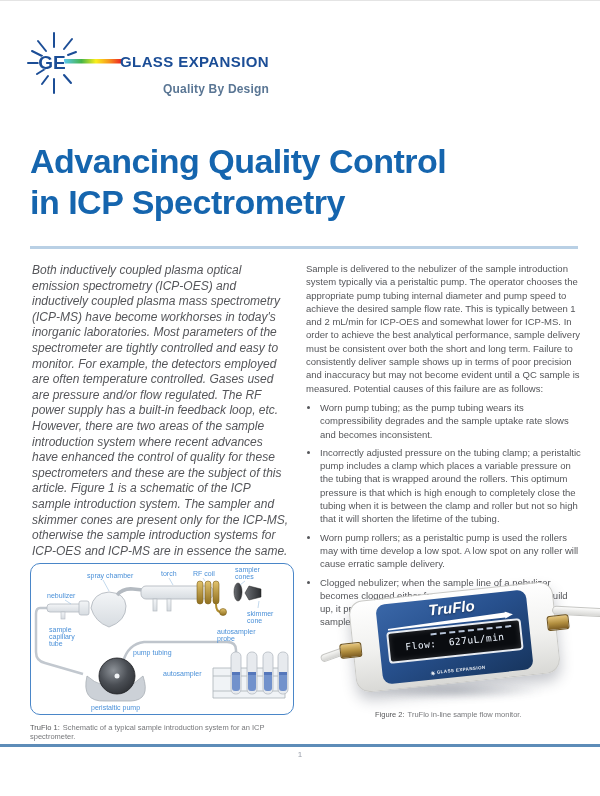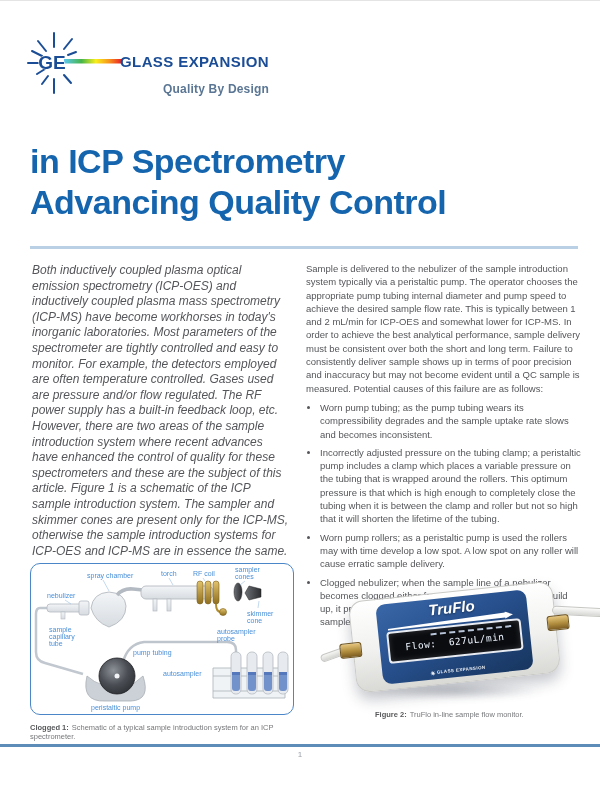--- a/index.html
+++ b/index.html
@@ -27,21 +27,21 @@
   .section-heading { font-size:12px; font-weight:bold; color:#2e7bc4; margin-bottom:4px; }
   .col-right ul { margin-top:6px; padding-left:14px; }
   .col-right li { margin-bottom:5px; }
   .col-right li::marker { color:#55565a; }
   
   .fig1-box { position:absolute; left:30px; top:562px; width:264px; height:152px;
     border:1.5px solid #4a86c8; border-radius:10px; background:#ffffff; }
   .fig-caption { position:absolute; font-size:7.5px; color:#77787b; }
   .fig1-caption { left:30px; top:722px; width:270px; }
   .fig2-caption { left:375px; top:709px; width:200px; }
-  .cap-b { font-weight:bold; color:#58595b; margin-right:3px; }
+  .cap-b { font-weight:normal; color:#58595b; margin-right:3px; }
   .fig-label { font-size:7px; fill:#4a90d8; font-family:"Liberation Sans",sans-serif; }
   
   .fig2-wrap { position:absolute; left:338px; top:570px; width:246px; height:140px; }
   .ground-shadow { position:absolute; left:28px; top:112px; width:180px; height:16px;
     background:radial-gradient(ellipse at center, rgba(40,50,70,0.28), rgba(0,0,0,0) 70%);
     filter:blur(3px); }
   .device { position:absolute; left:14px; top:20px; width:205px; height:92px;
     transform:rotate(-6deg); background:linear-gradient(180deg,#ffffff 0%,#f1f1ef 55%,#d9d9d6 100%);
     border:1px solid #c9c9c6; border-radius:14px;
     box-shadow:0 8px 14px rgba(30,40,60,0.25); }
@@ -104,22 +104,22 @@
     <rect x="40" y="30" width="58" height="4.5" fill="url(#spectrum)"></rect>
     <text x="28" y="40" text-anchor="middle" font-family="Liberation Sans, sans-serif" font-size="19" font-weight="bold" fill="#1b4d96" stroke="#ffffff" stroke-width="0.8" paint-order="stroke">GE</text>
   </svg>
   <div class="logo-text">
     <div class="company">GLASS EXPANSION</div>
     <div class="tagline">Quality By Design</div>
   </div>
 </div>
 
 <div class="doc-title">
+  <div>Advancing Quality Control</div>
   <div>in ICP Spectrometry</div>
-  <div>Advancing Quality Control</div>
 </div>
 <div class="title-rule"></div>
 
 <div class="col-left">Both inductively coupled plasma optical emission spectrometry (ICP-OES) and inductively coupled plasma mass spectrometry (ICP-MS) have become workhorses in today's inorganic laboratories. Most parameters of the spectrometer are tightly controlled and easy to monitor. For example, the detectors employed are often temperature controlled. Gases used are pressure and/or flow regulated. The RF power supply has a built-in feedback loop, etc. However, there are two areas of the sample introduction system where recent advances have enhanced the control of quality for these spectrometers and these are the subject of this article. Figure 1 is a schematic of the ICP sample introduction system. The sampler and skimmer cones are present only for the ICP-MS, otherwise the sample introduction systems for ICP-OES and ICP-MS are in essence the same.</div>
 
 <div class="col-right">
   <div>Sample is delivered to the nebulizer of the sample introduction system typically via a peristaltic pump. The operator chooses the appropriate pump tubing internal diameter and pump speed to achieve the desired sample flow rate. This is typically between 1 and 2 mL/min for ICP-OES and somewhat lower for ICP-MS. In order to achieve the best analytical performance, sample delivery must be consistent over both the short and long term. Failure to consistently deliver sample shows up in terms of poor precision and inaccuracy but may not become evident until a QC sample is measured. Potential causes of this failure are as follows:</div>
   <ul>
     <li>Worn pump tubing; as the pump tubing wears its compressibility degrades and the sample uptake rate slows and becomes inconsistent.</li>
     <li>Incorrectly adjusted pressure on the tubing clamp; a peristaltic pump includes a clamp which places a variable pressure on the tubing that is wrapped around the rollers. This optimum pressure is that which is high enough to completely close the tubing when it is between the clamp and roller but not so high that it will shorten the lifetime of the tubing.</li>
@@ -236,21 +236,21 @@
       <text class="fig-label" x="18" y="82">tube</text>
       <text class="fig-label" x="102" y="91">pump tubing</text>
       <text class="fig-label" x="186" y="70">autosampler</text>
       <text class="fig-label" x="186" y="77">probe</text>
       <text class="fig-label" x="132" y="112">autosampler</text>
       <text class="fig-label" x="60" y="146">peristaltic pump</text>
     </g>
   </svg>
 </div>
 <div class="fig-caption fig1-caption">
-  <span class="cap-b">Clogged 1:</span><span>Schematic of a typical sample introduction system for an ICP spectrometer.</span>
+  <span class="cap-b">TruFlo 1:</span><span>Schematic of a typical sample introduction system for an ICP spectrometer.</span>
 </div>
 
 <div class="fig2-wrap">
   <div class="ground-shadow"></div>
   <div class="device">
     <div class="cable-l"></div>
     <div class="cable"></div>
     <div class="fitting fit-l"></div>
     <div class="fitting fit-r"></div>
     <div class="panel">

